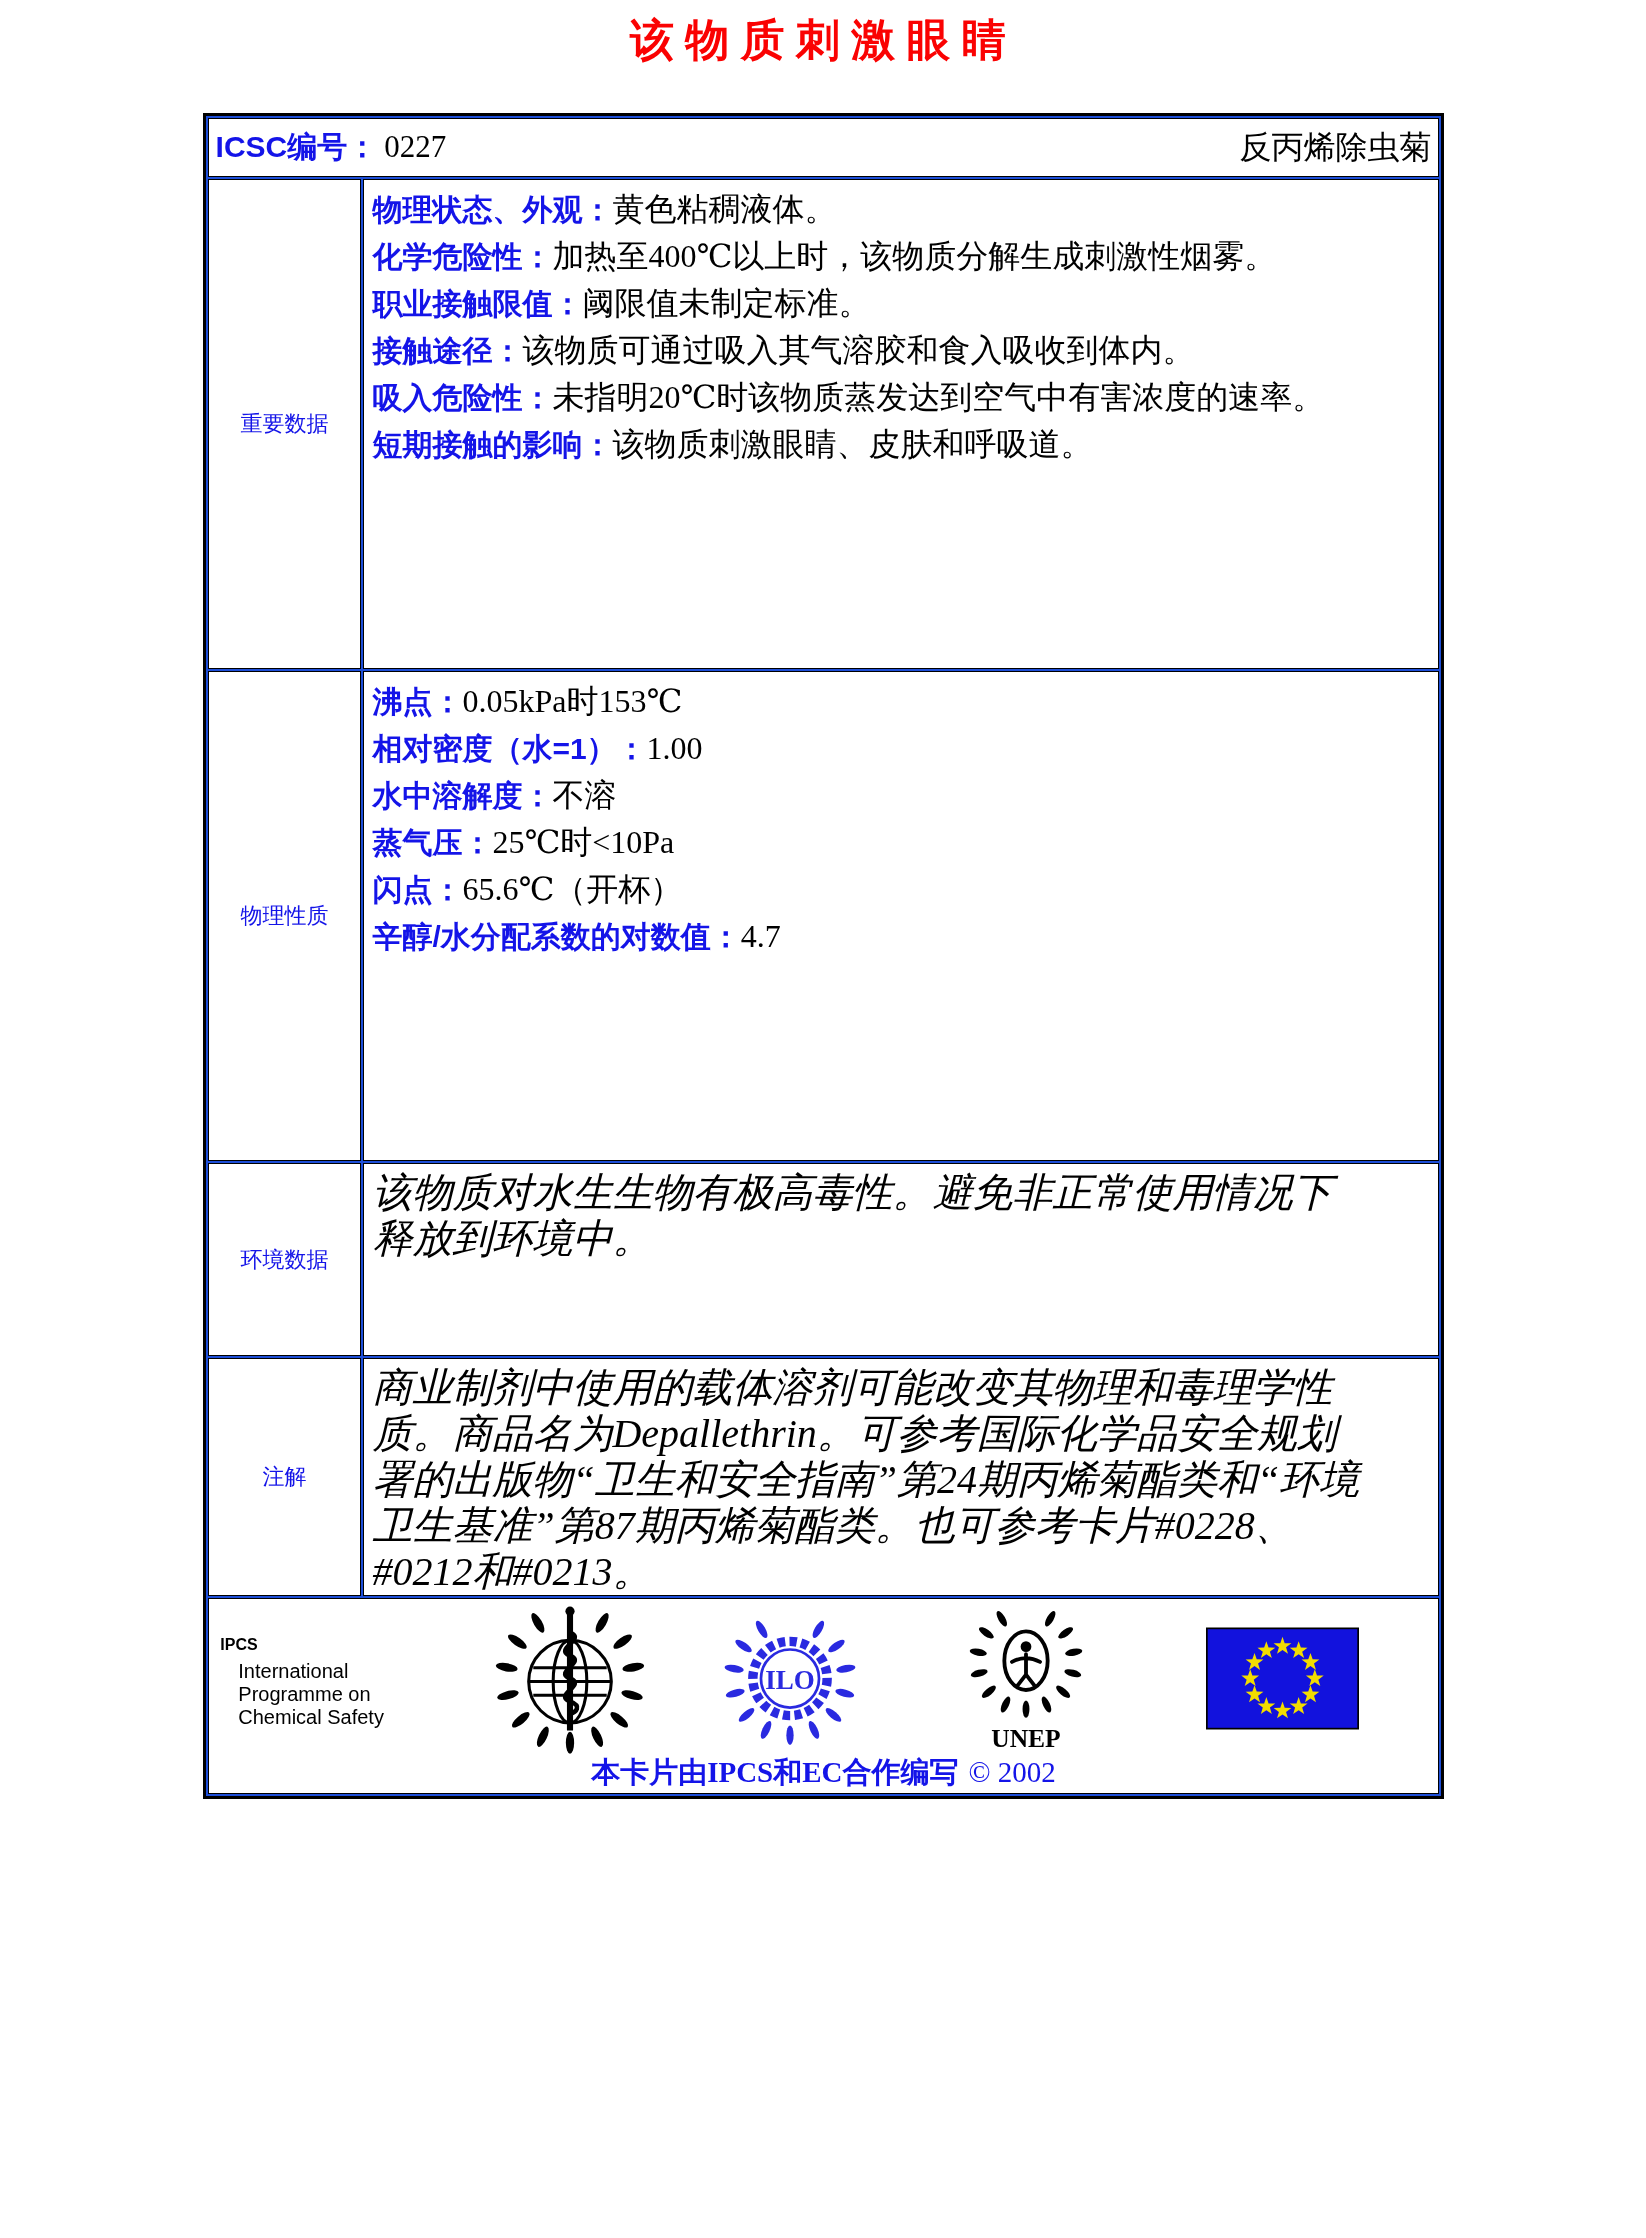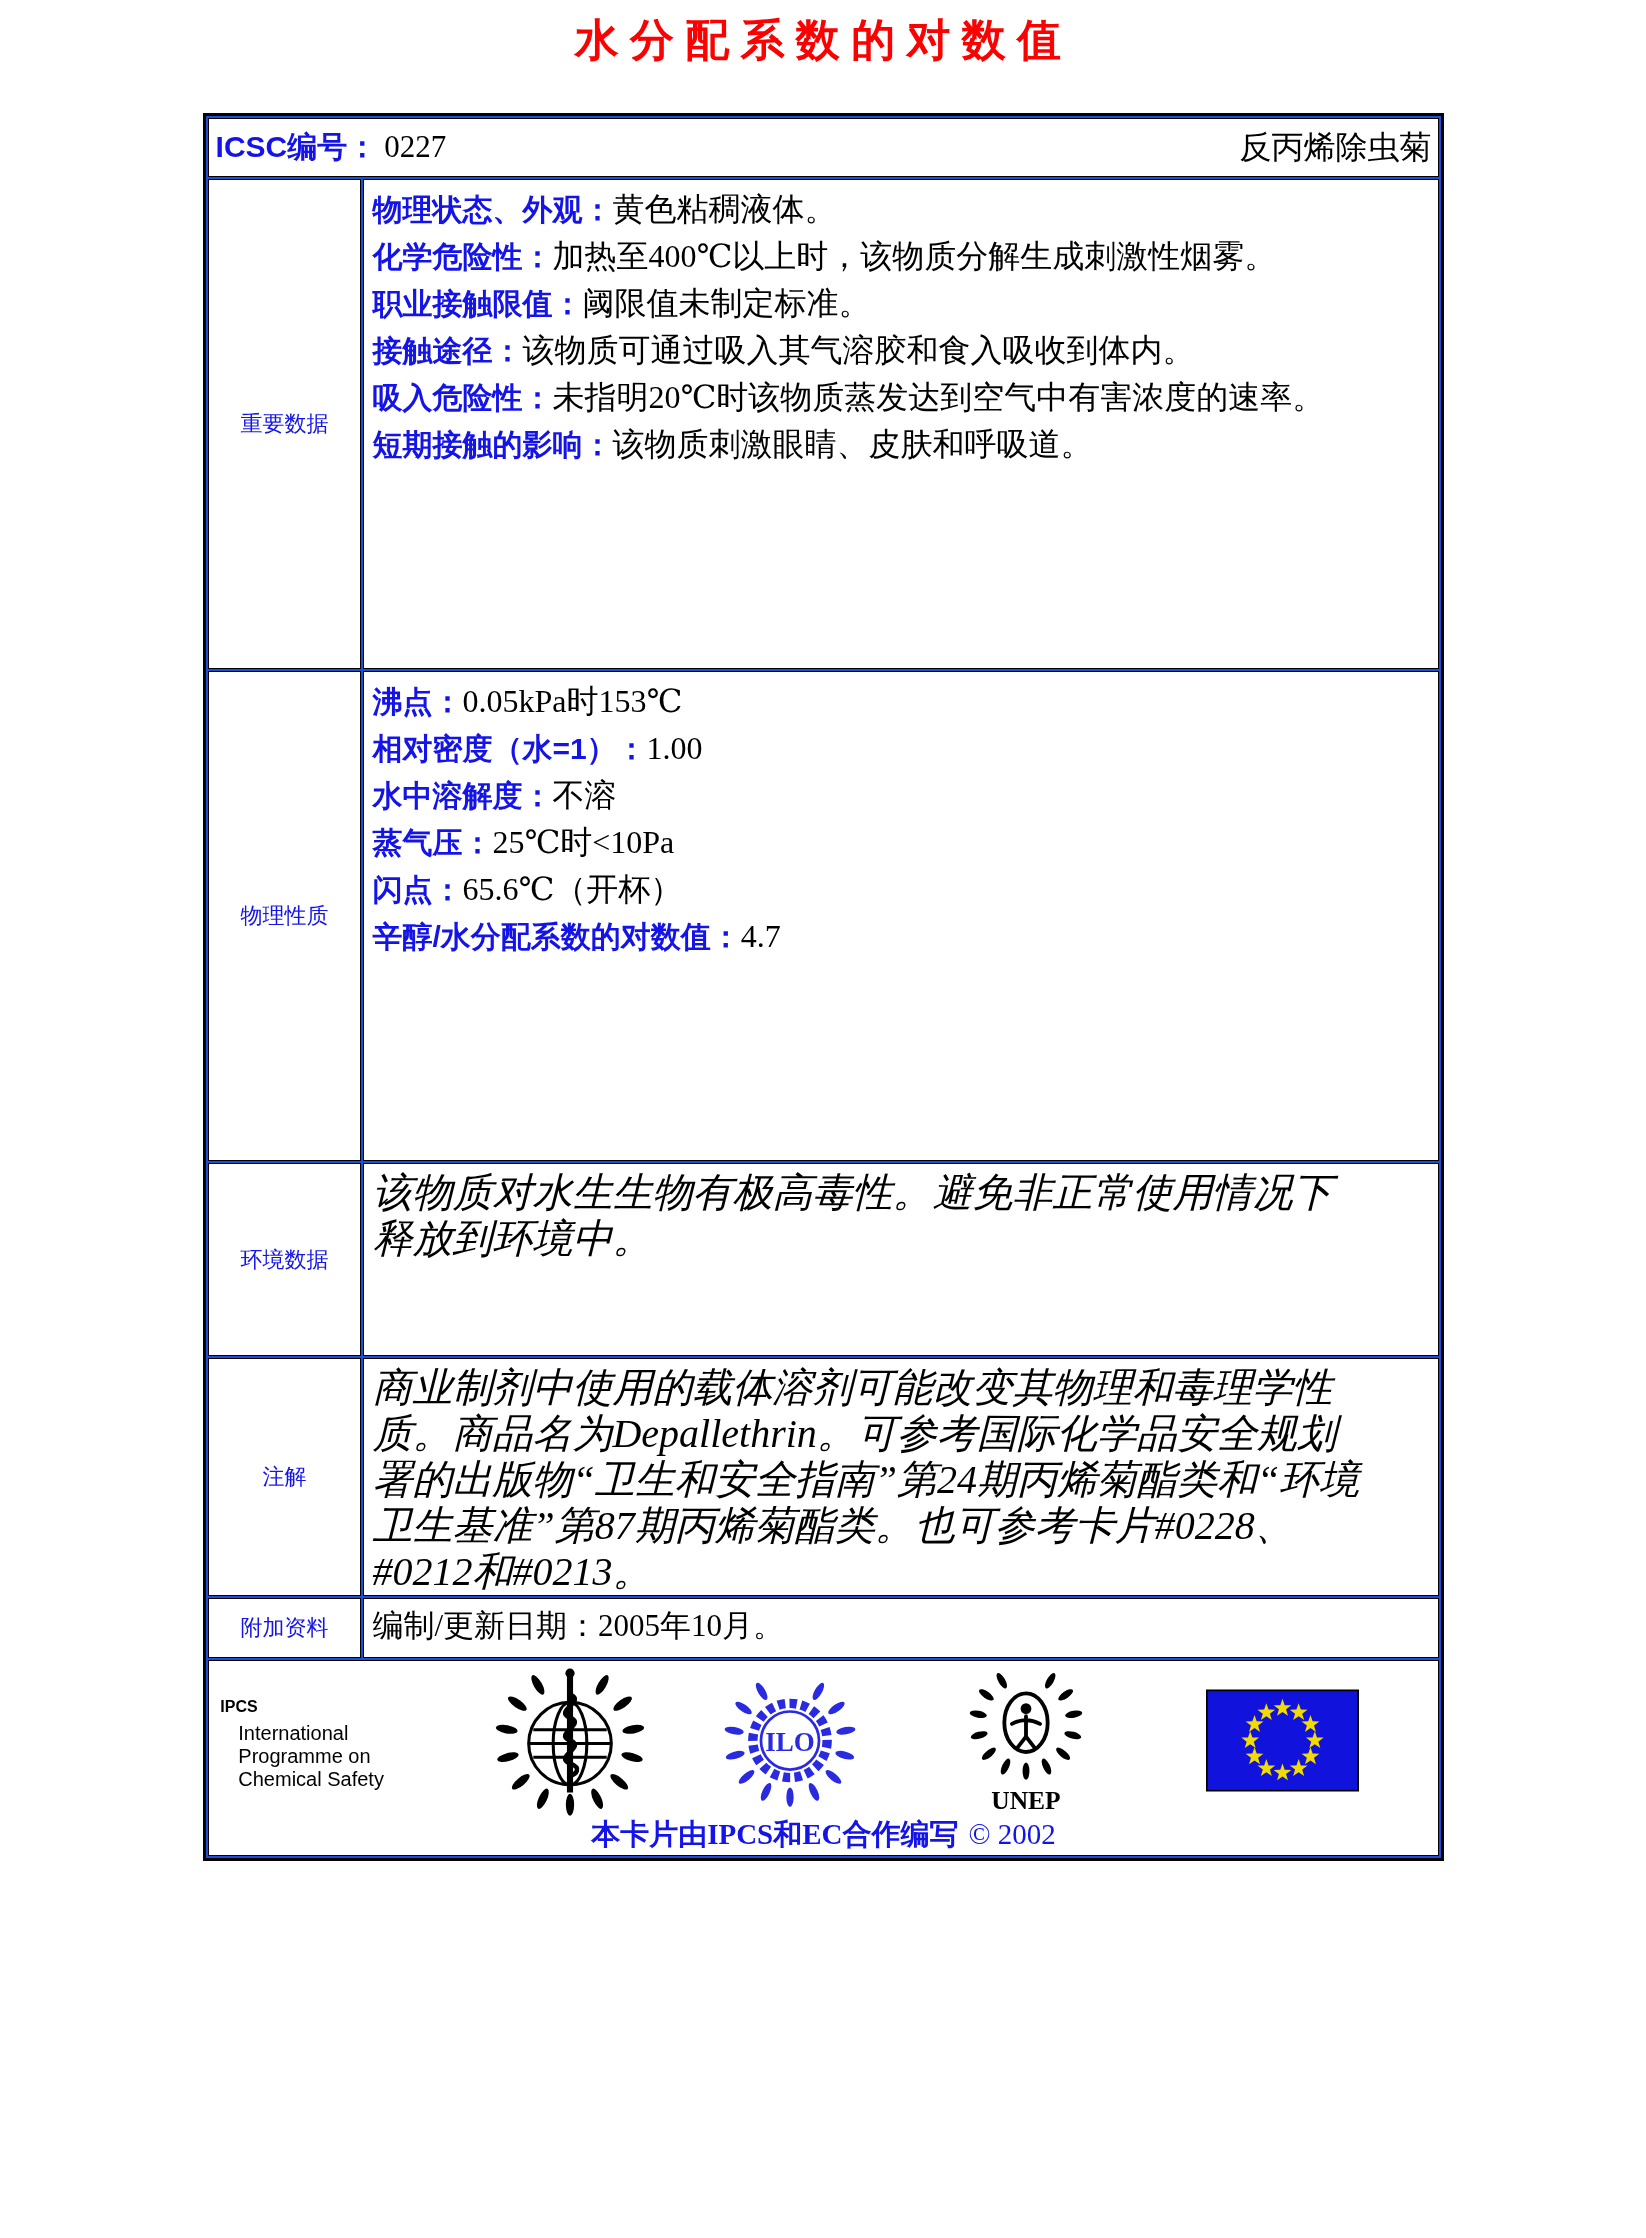--- a/index.html
+++ b/index.html
@@ -36,21 +36,21 @@
   .credit-copy{font-weight:normal;margin-left:10px;}
   .legal-cell{vertical-align:middle;padding:0 7px;}
   .legal-label{font-family:"Liberation Sans","DejaVu Sans",sans-serif;font-weight:bold;font-size:28px;color:#000;}
   .legal-text{font-size:28px;color:#000;}
 </style>
 </head>
 <body>
 
 <div class="page">
 
-  <h1 class="doc-title">水分配系数的对数值</h1>
+  <h1 class="doc-title">该物质刺激眼睛</h1>
 
   <table class="card">
     <colgroup>
         <col style="width:153px">
         <col>
       </colgroup>
 
     <tbody>
         <tr>
       <td colspan="2" style="height:55px">
@@ -94,26 +94,20 @@
       </td>
     </tr>
 
     <tr>
       <td class="lbl" style="height:189px">注解</td>
       <td class="cnt">
         <div class="para">商业制剂中使用的载体溶剂可能改变其物理和毒理学性质。商品名为Depallethrin。可参考国际化学品安全规划署的出版物“卫生和安全指南”第24期丙烯菊酯类和“环境卫生基准”第87期丙烯菊酯类。也可参考卡片#0228、#0212和#0213。</div>
       </td>
     </tr>
 
-    <tr>
-      <td class="lbl" style="height:56px">附加资料</td>
-      <td class="cnt">
-        <div class="addl"><span>编制/更新日期：</span><span>2005年10月。</span></div>
-      </td>
-    </tr>
 
     <tr>
       <td colspan="2" class="footer-cell" style="height:187px">
         <div class="logos-row">
           <div class="ipcs-block">
             <div class="ipcs-acronym">IPCS</div>
             <div class="ipcs-line">International</div>
             <div class="ipcs-line">Programme on</div>
             <div class="ipcs-line">Chemical Safety</div>
           </div>

